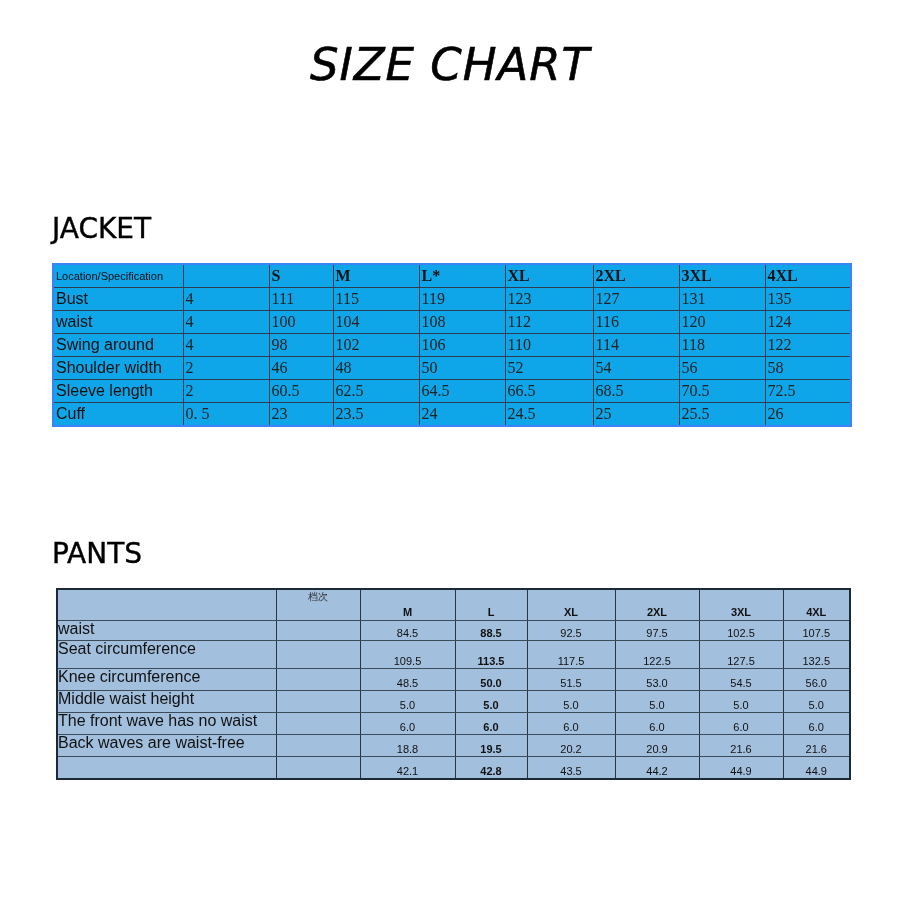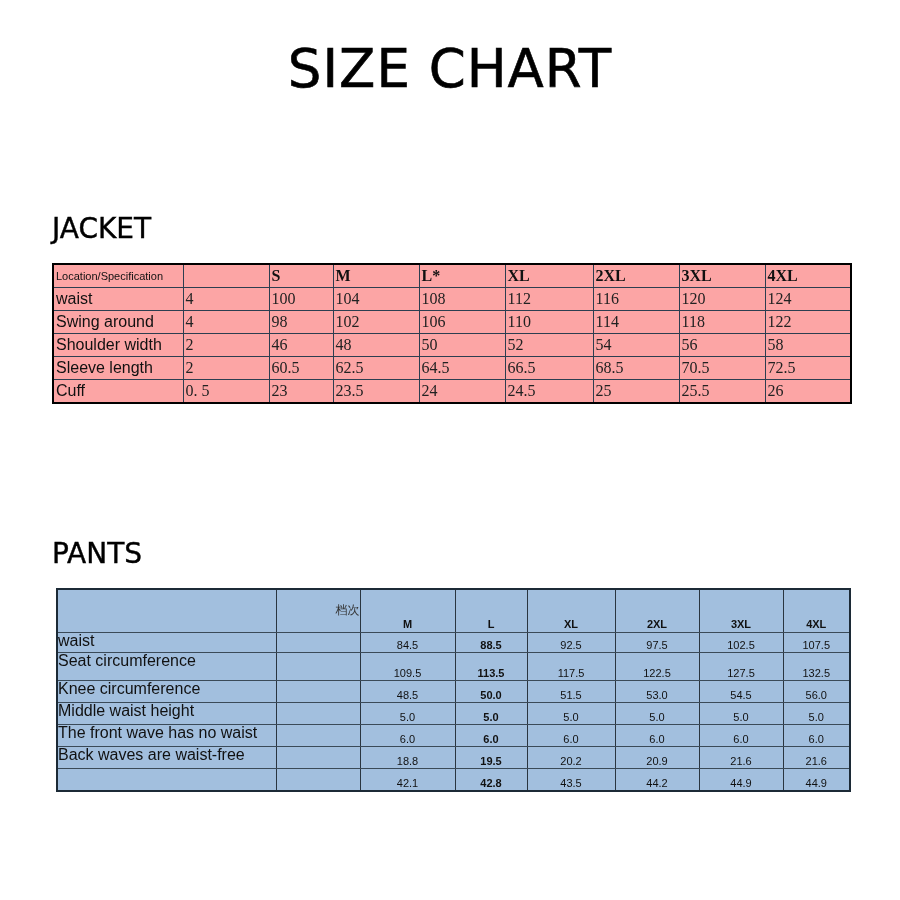--- a/index.html
+++ b/index.html
@@ -2,37 +2,37 @@
 <html><head>
   <meta charset="utf-8">
   <style>
     html, body { margin: 0; padding: 0; }
     body {
       width: 900px; height: 900px; background: #ffffff; position: relative; overflow: hidden;
       font-family: "Liberation Sans", sans-serif; color: #000;
     }
     .title {
       position: absolute; left: 0; top: 38px; width: 900px; text-align: center;
-      font-family: "DejaVu Sans", sans-serif; font-size: 53px; font-weight: normal; letter-spacing: 1px;
+      font-family: "DejaVu Sans", sans-serif; font-size: 45px; font-weight: normal; letter-spacing: 1px; font-style: italic;
       -webkit-text-stroke: 0.6px #000;
     }
     .section-heading {
       position: absolute; font-family: "DejaVu Sans", sans-serif; font-size: 28px;
       -webkit-text-stroke: 0.4px #000;
     }
     #jacket-heading { left: 52px; top: 212px; }
     #pants-heading { left: 52px; top: 537px; }
 
     table { border-collapse: collapse; position: absolute; table-layout: fixed; }
     td { padding: 0; overflow: hidden; white-space: nowrap; }
 
     
     .jacket {
-      left: 52px; top: 263px; width: 798px; background: #fca5a5;
-      border: 2px solid #000000;
+      left: 52px; top: 263px; width: 798px; background: #0ea5e9;
+      border: 2px solid #3b82f6;
     }
     .jacket td {
       border: 1.5px solid #2c3e50; height: 22px; padding-left: 2px;
       font-family: "Liberation Serif", serif; font-size: 16px; color: #222;
       vertical-align: middle;
     }
     .jacket td.label { font-family: "Liberation Sans", sans-serif; font-size: 16px; color: #111; }
     .jacket td.label.small { font-size: 11px; }
     .jacket tr.header td { font-weight: bold; font-size: 16px; color: #111; height: 22px; }
     .jacket tr.header td.label { font-weight: normal; font-size: 11px; }
@@ -48,21 +48,21 @@
       text-align: center; vertical-align: bottom; padding-bottom: 1px;
       font-family: "Liberation Sans", sans-serif; font-size: 11px; color: #111;
     }
     .pants td.label {
       text-align: left; font-size: 16px; vertical-align: top; padding-left: 0; padding-bottom: 0;
       line-height: 16px;
     }
     .pants td.label.small { font-size: 12px; }
     .pants td.bold { font-weight: bold; }
     .pants tr.header td { font-weight: bold; height: 28px; vertical-align: bottom; padding-bottom: 2px; }
-    .pants tr.header td.grade { font-weight: normal; vertical-align: top; padding-top: 12px; font-size: 12px; color: #333; text-align: right; }
+    .pants tr.header td.grade { font-weight: normal; vertical-align: top; padding-top: 0; font-size: 10px; color: #333; }
   </style>
 </head>
 <body>
 
 <div class="title">SIZE CHART</div>
 
 <div class="section-heading" id="jacket-heading">JACKET</div>
 
 <table class="jacket">
   <colgroup>
@@ -80,20 +80,31 @@
       <tr class="header">
         <td class="label">Location/Specification</td>
         <td></td>
         <td>S</td>
         <td>M</td>
         <td>L*</td>
         <td>XL</td>
         <td>2XL</td>
         <td>3XL</td>
         <td>4XL</td>
+      </tr>
+      <tr>
+        <td class="label">Bust</td>
+        <td>4</td>
+        <td>111</td>
+        <td>115</td>
+        <td>119</td>
+        <td>123</td>
+        <td>127</td>
+        <td>131</td>
+        <td>135</td>
       </tr>
       <tr>
         <td class="label">waist</td>
         <td>4</td>
         <td>100</td>
         <td>104</td>
         <td>108</td>
         <td>112</td>
         <td>116</td>
         <td>120</td>

